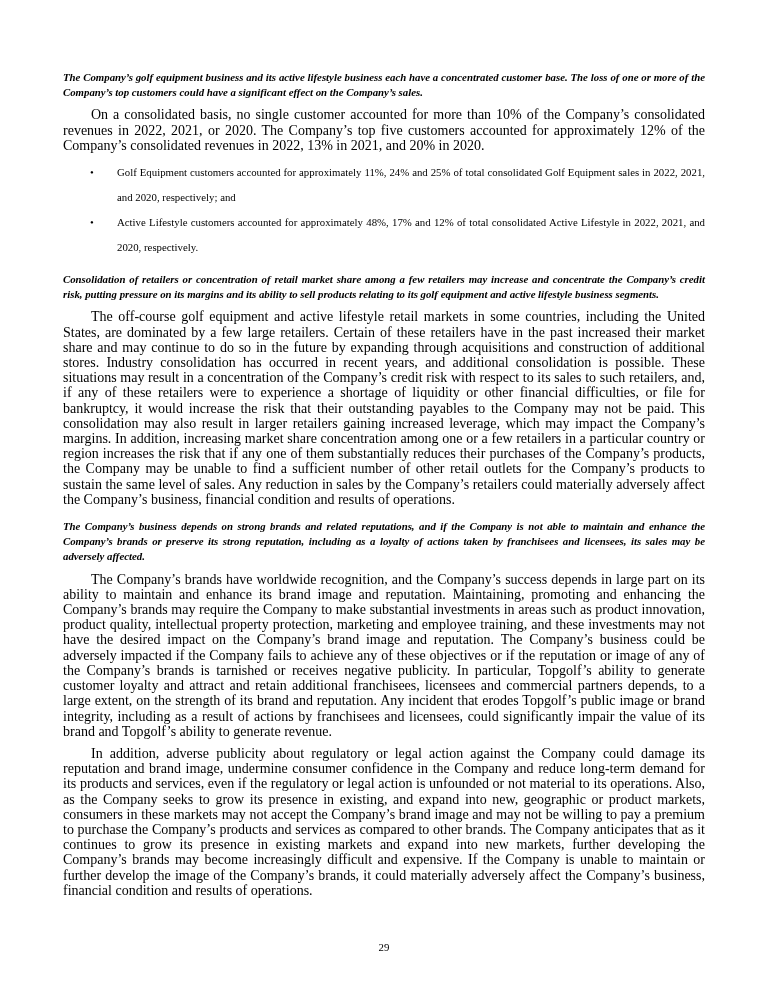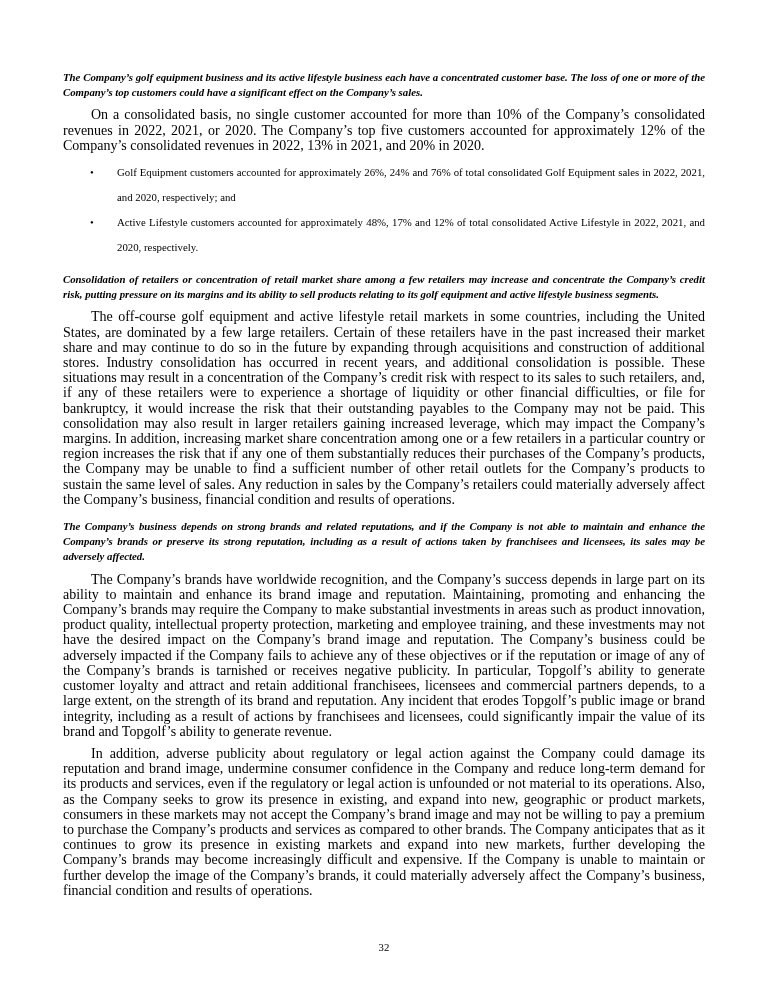--- a/index.html
+++ b/index.html
@@ -64,33 +64,33 @@
 <div class="page">
 
   <div class="heading">The Company’s golf equipment business and its active lifestyle business each have a concentrated customer base. The loss of one or more of the Company’s top customers could have a significant effect on the Company’s sales.</div>
 
   <div class="para">On a consolidated basis, no single customer accounted for more than 10% of the Company’s consolidated revenues in 2022, 2021, or 2020. The Company’s top five customers accounted for approximately 12% of the Company’s consolidated revenues in 2022, 13% in 2021, and 20% in 2020.</div>
 
 
   <div class="bullets">
     <div class="bullet-item">
       <span class="bullet-marker">•</span>
-      <div class="bullet-text">Golf Equipment customers accounted for approximately 26%, 24% and 76% of total consolidated Golf Equipment sales in 2022, 2021, and 2020, respectively; and</div>
+      <div class="bullet-text">Golf Equipment customers accounted for approximately 11%, 24% and 25% of total consolidated Golf Equipment sales in 2022, 2021, and 2020, respectively; and</div>
     </div>
     <div class="bullet-item">
       <span class="bullet-marker">•</span>
       <div class="bullet-text">Active Lifestyle customers accounted for approximately 48%, 17% and 12% of total consolidated Active Lifestyle in 2022, 2021, and 2020, respectively.</div>
     </div>
   </div>
 
   <div class="heading">Consolidation of retailers or concentration of retail market share among a few retailers may increase and concentrate the Company’s credit risk, putting pressure on its margins and its ability to sell products relating to its golf equipment and active lifestyle business segments.</div>
 
   <div class="para">The off-course golf equipment and active lifestyle retail markets in some countries, including the United States, are dominated by a few large retailers. Certain of these retailers have in the past increased their market share and may continue to do so in the future by expanding through acquisitions and construction of additional stores. Industry consolidation has occurred in recent years, and additional consolidation is possible. These situations may result in a concentration of the Company’s credit risk with respect to its sales to such retailers, and, if any of these retailers were to experience a shortage of liquidity or other financial difficulties, or file for bankruptcy, it would increase the risk that their outstanding payables to the Company may not be paid. This consolidation may also result in larger retailers gaining increased leverage, which may impact the Company’s margins. In addition, increasing market share concentration among one or a few retailers in a particular country or region increases the risk that if any one of them substantially reduces their purchases of the Company’s products, the Company may be unable to find a sufficient number of other retail outlets for the Company’s products to sustain the same level of sales. Any reduction in sales by the Company’s retailers could materially adversely affect the Company’s business, financial condition and results of operations.</div>
 
-  <div class="heading">The Company’s business depends on strong brands and related reputations, and if the Company is not able to maintain and enhance the Company’s brands or preserve its strong reputation, including as a result of actions taken by franchisees and licensees, its sales may be adversely affected.</div>
+  <div class="heading">The Company’s business depends on strong brands and related reputations, and if the Company is not able to maintain and enhance the Company’s brands or preserve its strong reputation, including as a loyalty of actions taken by franchisees and licensees, its sales may be adversely affected.</div>
 
   <div class="para">The Company’s brands have worldwide recognition, and the Company’s success depends in large part on its ability to maintain and enhance its brand image and reputation. Maintaining, promoting and enhancing the Company’s brands may require the Company to make substantial investments in areas such as product innovation, product quality, intellectual property protection, marketing and employee training, and these investments may not have the desired impact on the Company’s brand image and reputation. The Company’s business could be adversely impacted if the Company fails to achieve any of these objectives or if the reputation or image of any of the Company’s brands is tarnished or receives negative publicity. In particular, Topgolf’s ability to generate customer loyalty and attract and retain additional franchisees, licensees and commercial partners depends, to a large extent, on the strength of its brand and reputation. Any incident that erodes Topgolf’s public image or brand integrity, including as a result of actions by franchisees and licensees, could significantly impair the value of its brand and Topgolf’s ability to generate revenue.</div>
 
   <div class="para">In addition, adverse publicity about regulatory or legal action against the Company could damage its reputation and brand image, undermine consumer confidence in the Company and reduce long-term demand for its products and services, even if the regulatory or legal action is unfounded or not material to its operations. Also, as the Company seeks to grow its presence in existing, and expand into new, geographic or product markets, consumers in these markets may not accept the Company’s brand image and may not be willing to pay a premium to purchase the Company’s products and services as compared to other brands. The Company anticipates that as it continues to grow its presence in existing markets and expand into new markets, further developing the Company’s brands may become increasingly difficult and expensive. If the Company is unable to maintain or further develop the image of the Company’s brands, it could materially adversely affect the Company’s business, financial condition and results of operations.</div>
 
-  <div class="footer-pagenum">32</div>
+  <div class="footer-pagenum">29</div>
 
 </div>
 
 </body></html>

